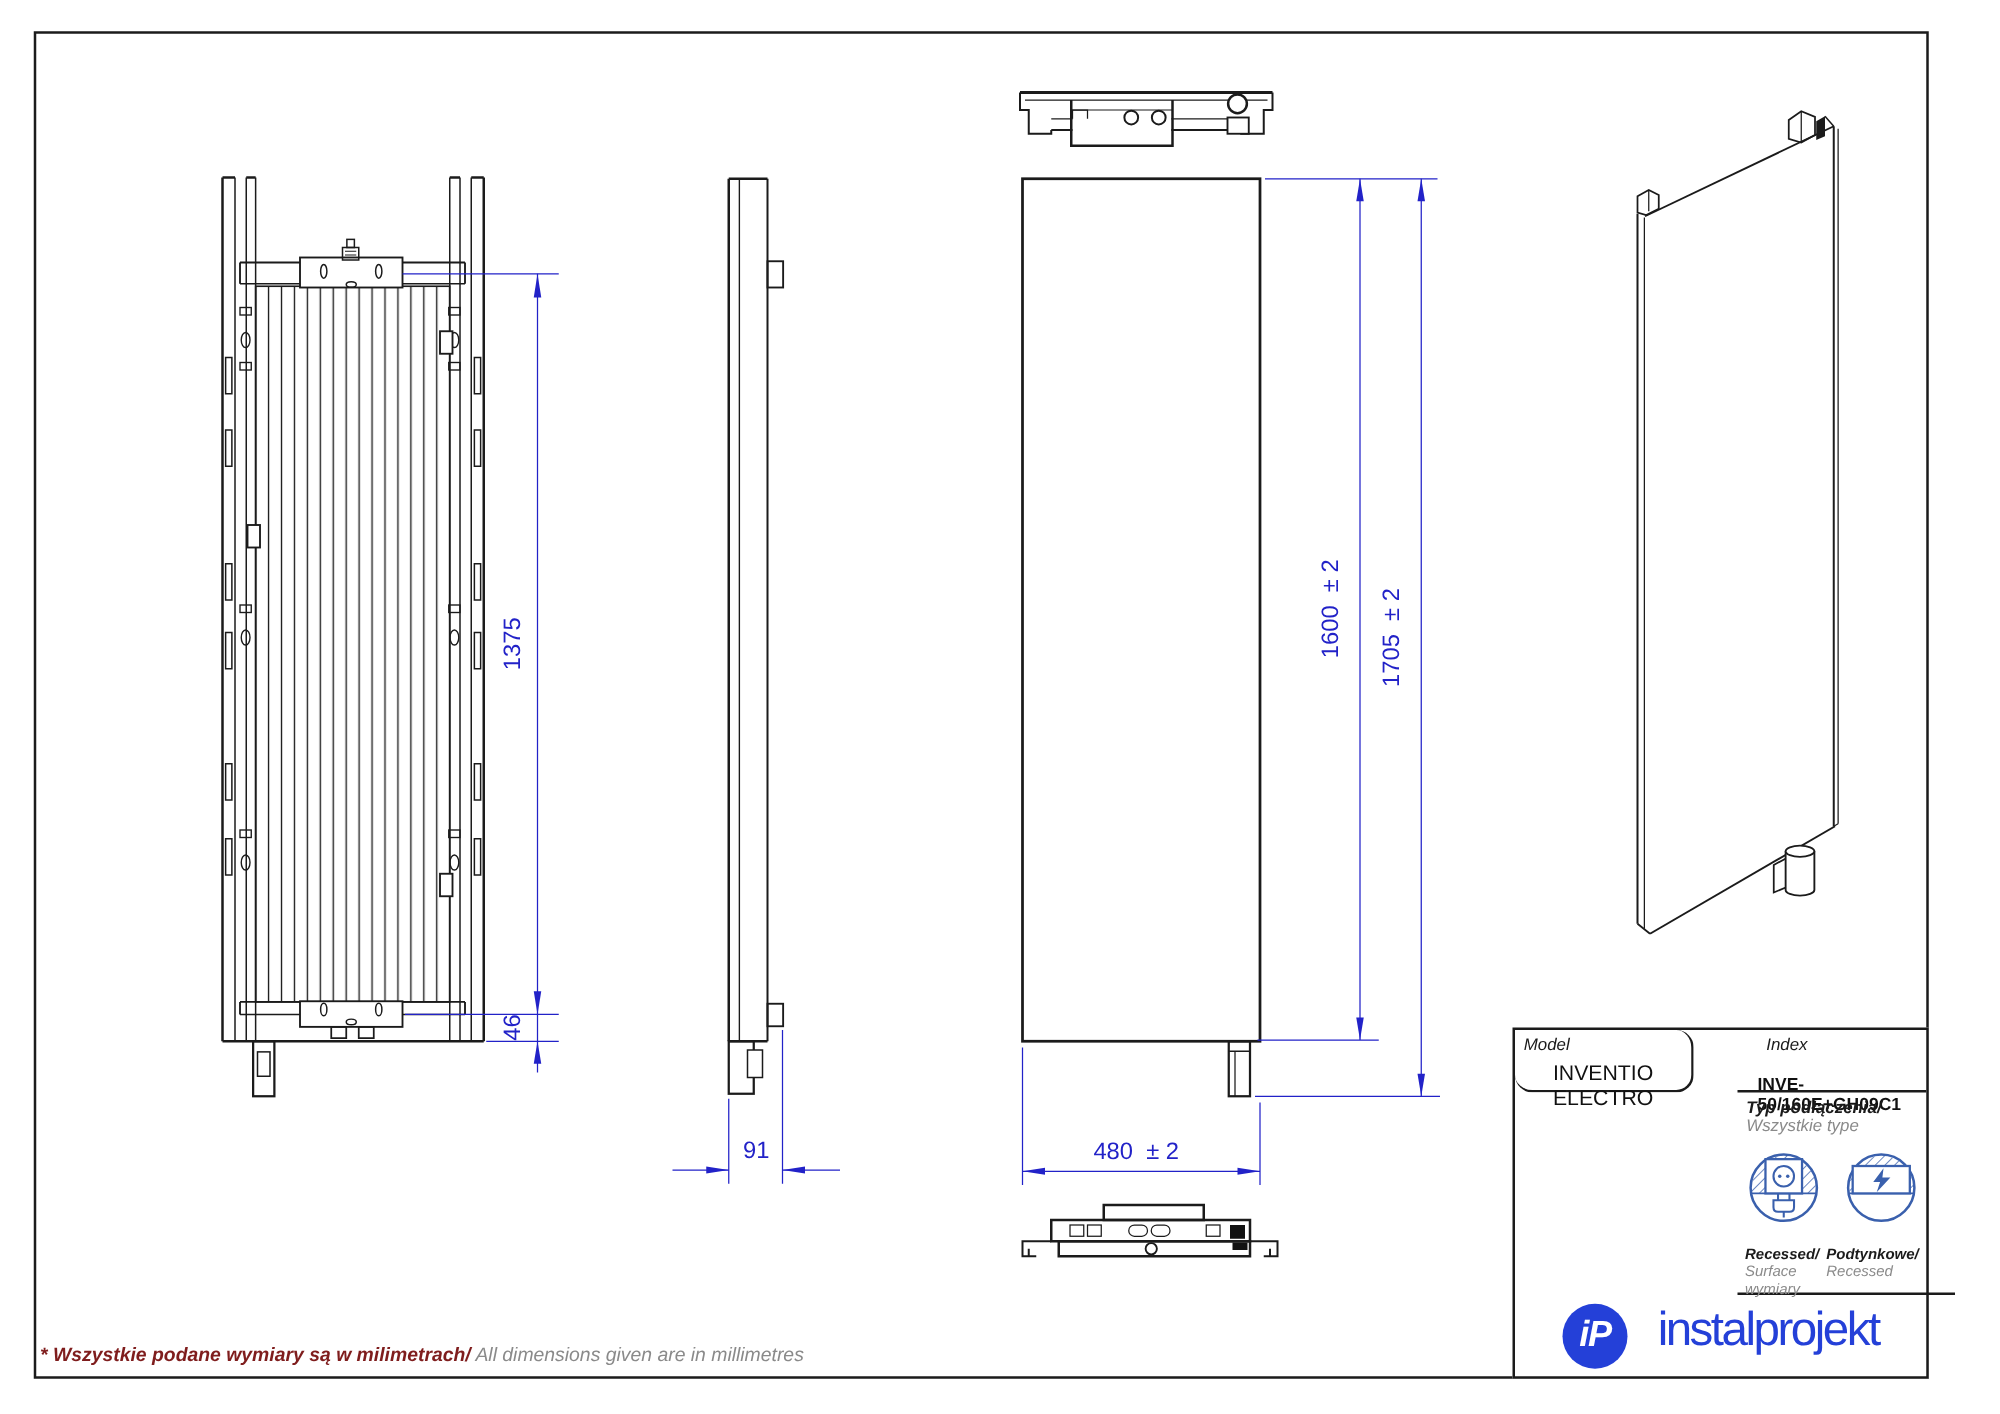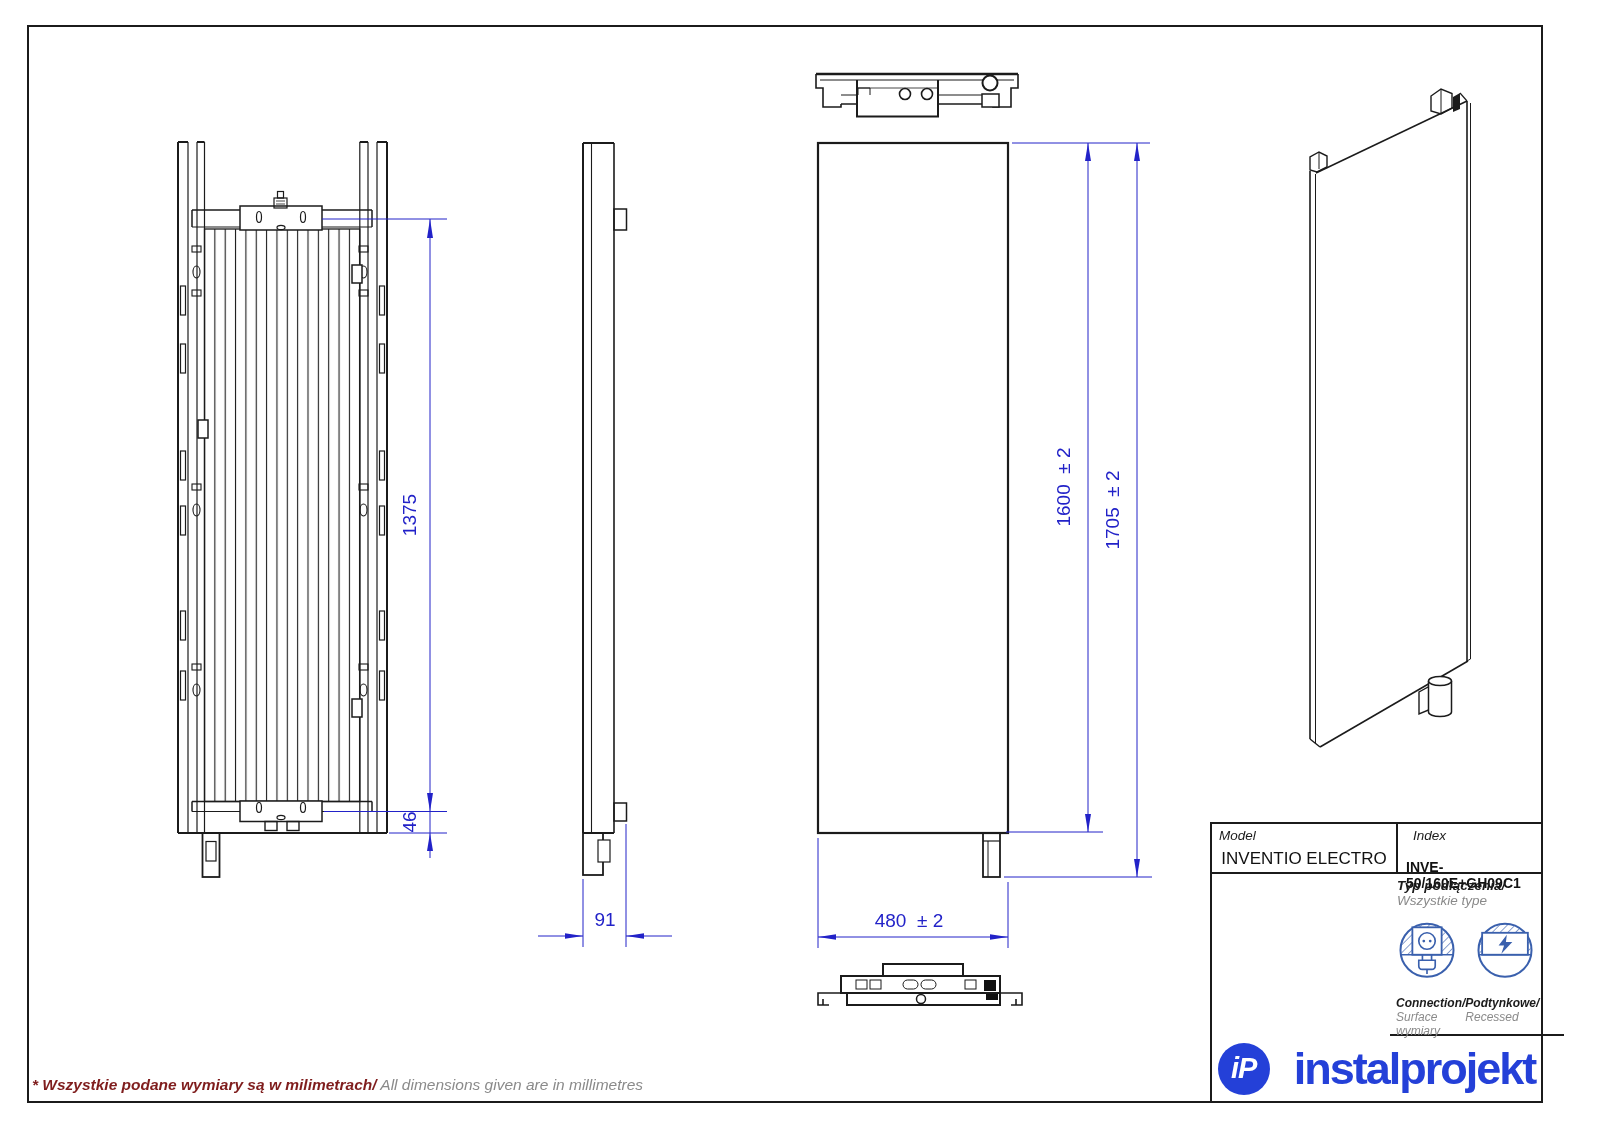--- a/index.html
+++ b/index.html
@@ -11,40 +11,40 @@
   svg text.dim{font-family:"Liberation Sans",sans-serif;font-size:19px;fill:#2222c8;white-space:pre;}
   
   .title-block{position:absolute;left:1210px;top:822px;width:333px;height:281px;
         border:2px solid #1b1b1b;box-sizing:border-box;background:#fff;}
   .tb-cell{position:absolute;box-sizing:border-box;}
   .tb-label{font-style:italic;font-size:13.5px;color:#1b1b1b;padding:4px 0 0 7px;}
   .tb-label .pl{font-weight:bold;}
   .tb-label .en{color:#8a8a8a;font-weight:normal;}
   .tb-model-value{font-weight:normal;font-size:17px;color:#111;text-align:center;margin-top:6px;}
   .tb-index-value{font-weight:bold;font-size:14px;color:#111;margin-top:16px;}
-  .r1c1{left:0;top:0;width:186px;height:50px;border-right:2px solid #1b1b1b;border-bottom:2px solid #1b1b1b;}
+  .r1c1{left:0;top:0;width:143px;height:50px;border-right:2px solid #1b1b1b;border-bottom:2px solid #1b1b1b;border-radius:14px;}
   .r1c2{left:178px;top:0;width:151px;height:50px;border-bottom:2px solid #1b1b1b;padding-left:16px;}
   .r2c1{left:0;top:50px;width:178px;height:162px;border-right:2px solid #1b1b1b;border-bottom:2px solid #1b1b1b;}
   .r2c2{left:178px;top:50px;width:174px;height:162px;border-bottom:2px solid #1b1b1b;}
   .r3{left:0;top:212px;width:329px;height:65px;display:flex;align-items:center;justify-content:center;}
   .power-icon-wrap{position:absolute;left:49px;top:24px;}
   .power-value{position:absolute;left:0;top:116px;width:178px;text-align:center;
         font-weight:bold;font-size:17px;color:#111;}
   .conn-icons{position:absolute;left:0;top:46px;width:151px;display:flex;justify-content:center;gap:14px;}
   .conn-labels{position:absolute;left:0;top:122px;width:151px;display:flex;justify-content:space-between;
         padding:0 6px;box-sizing:border-box;}
   .conn-label{font-style:italic;font-size:12px;line-height:14px;}
   .conn-label .pl{font-weight:bold;color:#1b1b1b;}
   .conn-label .en{color:#8a8a8a;}
   
   .logo{display:flex;gap:24px;}
   .logo-circle{width:52px;height:52px;border-radius:50%;background:#2440d8;color:#fff;
         display:flex;align-items:center;justify-content:center;
         font-weight:bold;font-style:italic;font-size:29px;letter-spacing:-1px;}
-  .logo-word{font-weight:bold;font-size:45px;color:#2440d8;letter-spacing:-2px;}
+  .logo-word{font-weight:normal;font-size:38px;color:#2440d8;letter-spacing:-2px;}
   
   .footer-note{position:absolute;left:32px;top:1076px;font-size:15.5px;font-style:italic;white-space:pre;}
   .footer-note .pl{font-weight:bold;color:#7f1d1d;}
   .footer-note .en{color:#8a8a8a;}
 </style>
 </head>
 <body>
 
 <div class="page">
   <div class="sheet-border"></div>
@@ -304,21 +304,21 @@
               </clipPath>
           </defs>
           <rect x="4" y="2" width="62" height="36" fill="url(#hatchB)" clip-path="url(#clipB)"></rect>
           <line x1="6.5" y1="38" x2="63.5" y2="38" stroke="#3a60ad" stroke-width="1.6"></line>
           <circle cx="35" cy="33" r="29" fill="none" stroke="#3a60ad" stroke-width="2.2"></circle>
           <rect x="10" y="14" width="50" height="24" fill="#ffffff" stroke="#3a60ad" stroke-width="2"></rect>
           <polygon points="37,16 28,28 34,28 31,37 43,24 36,24" fill="#3a60ad"></polygon>
         </svg>
       </div>
       <div class="conn-labels">
-        <div class="conn-label"><span class="pl">Connection/</span><br><span class="en">Surface wymiary</span></div>
+        <div class="conn-label"><span class="pl">Recessed/</span><br><span class="en">Surface wymiary</span></div>
         <div class="conn-label"><span class="pl">Podtynkowe/</span><br><span class="en">Recessed</span></div>
       </div>
     </div>
 
     <div class="tb-cell r3">
       <div class="logo">
         <div class="logo-circle">
             <span>iP</span>
           </div>
         <div class="logo-word">instalprojekt</div>

